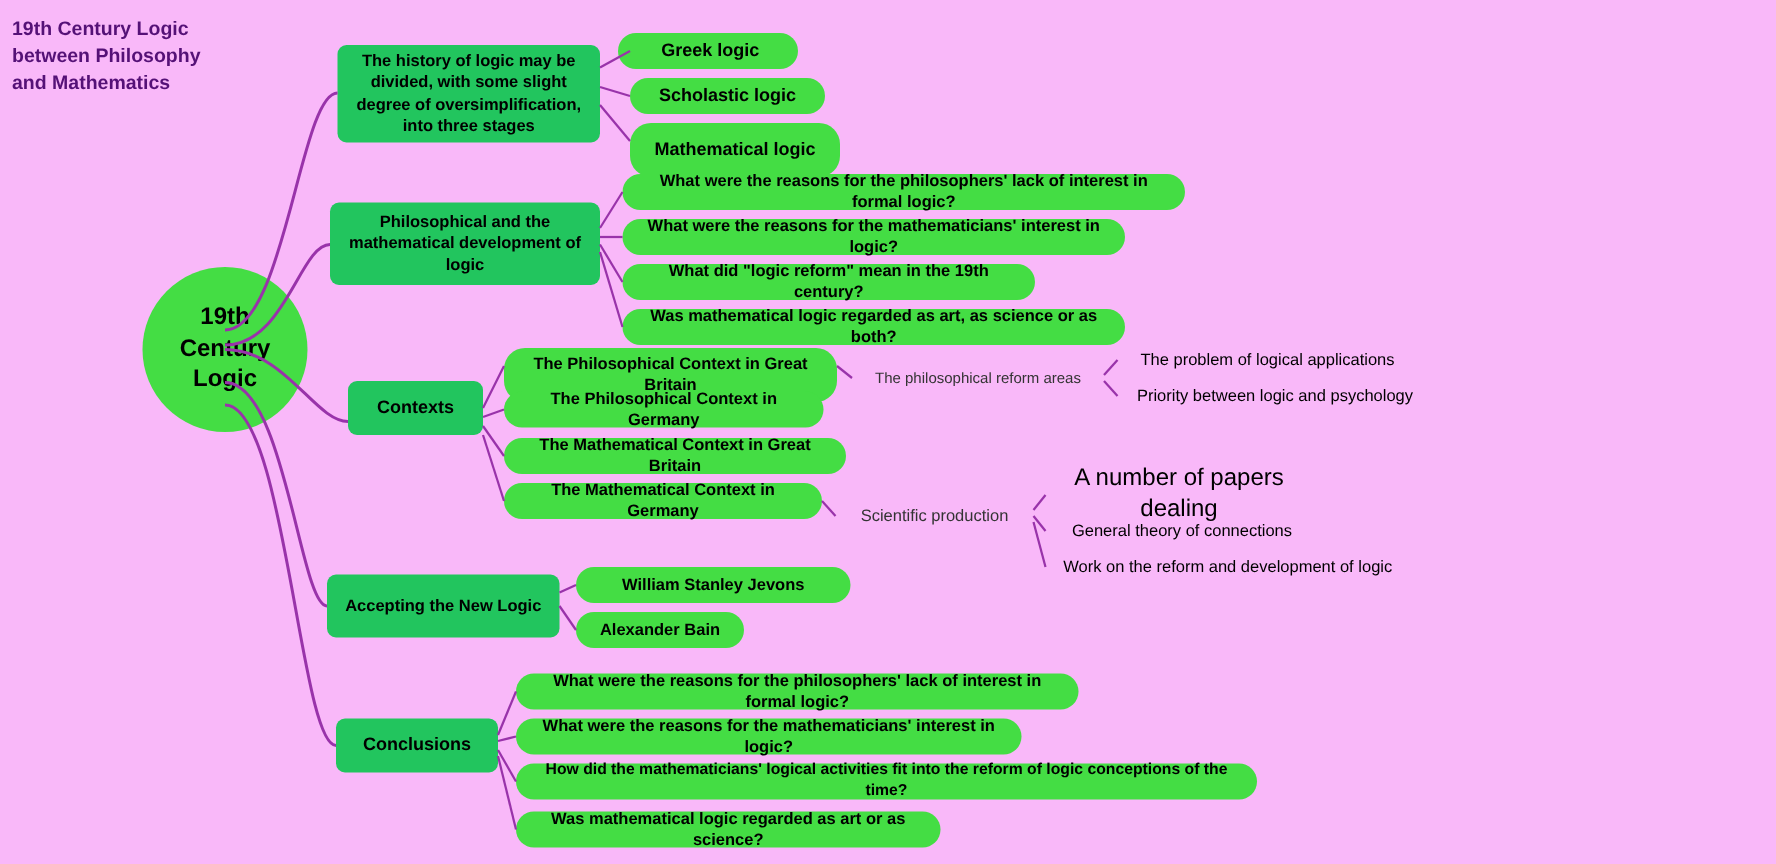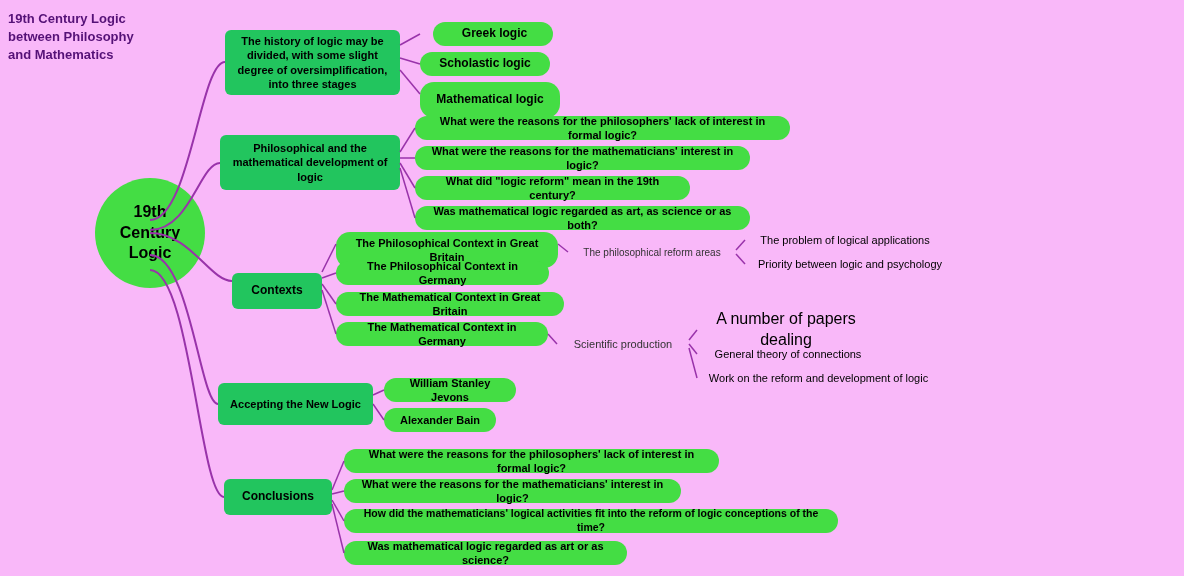--- a/index.html
+++ b/index.html
@@ -71,49 +71,49 @@
 
 <div class="top-label">19th Century Logic<br>between Philosophy<br>and Mathematics</div>
 
 <div class="node node-center" style="left:95px;top:178px;">
   19th<br>Century<br>Logic
 </div>
 
 <div class="node node-purple" style="left:225px;top:30px;width:175px;height:65px;font-size:11px;">
   The history of logic may be divided, with some slight degree of oversimplification, into three stages
 </div>
-<div class="node node-green" style="left:433px;top:22px;width:120px;height:24px;padding-left:11px;">Greek logic</div>
+<div class="node node-green" style="left:412px;top:22px;width:120px;height:24px;padding-left:11px;">Greek logic</div>
 <div class="node node-green" style="left:420px;top:52px;width:130px;height:24px;">Scholastic logic</div>
 <div class="node node-green" style="left:420px;top:82px;width:140px;height:36px;">Mathematical logic</div>
 
 <div class="node node-purple" style="left:220px;top:135px;width:180px;height:55px;font-size:11px;">
   Philosophical and the mathematical development of logic
 </div>
 <div class="node node-green" style="left:415px;top:116px;width:375px;height:24px;font-size:11px;">What were the reasons for the philosophers' lack of interest in formal logic?</div>
 <div class="node node-green" style="left:415px;top:146px;width:335px;height:24px;font-size:11px;">What were the reasons for the mathematicians' interest in logic?</div>
 <div class="node node-green" style="left:415px;top:176px;width:275px;height:24px;font-size:11px;">What did "logic reform" mean in the 19th century?</div>
 <div class="node node-green" style="left:415px;top:206px;width:335px;height:24px;font-size:11px;">Was mathematical logic regarded as art, as science or as both?</div>
 
-<div class="node node-purple" style="left:232px;top:273px;width:90px;height:36px;">Contexts</div>
+<div class="node node-purple" style="left:232px;top:254px;width:90px;height:36px;">Contexts</div>
 <div class="node node-green" style="left:336px;top:232px;width:222px;height:36px;font-size:11px;">The Philosophical Context in Great Britain</div>
 <div class="node node-green" style="left:336px;top:261px;width:213px;height:24px;font-size:11px;">The Philosophical Context in Germany</div>
 <div class="node node-green" style="left:336px;top:292px;width:228px;height:24px;font-size:11px;">The Mathematical Context in Great Britain</div>
 <div class="node node-green" style="left:336px;top:322px;width:212px;height:24px;font-size:11px;">The Mathematical Context in Germany</div>
 
 <div class="node node-white" style="left:568px;top:240px;width:168px;height:24px;font-size:10px;color:#333;">The philosophical reform areas</div>
 <div class="node node-white" style="left:745px;top:230px;width:200px;height:20px;font-size:11px;">The problem of logical applications</div>
 <div class="node node-white" style="left:745px;top:254px;width:210px;height:20px;font-size:11px;">Priority between logic and psychology</div>
 
 <div class="node node-white" style="left:557px;top:332px;width:132px;height:24px;font-size:11px;color:#333;">Scientific production</div>
 <div class="node node-white" style="left:697px;top:320px;width:178px;height:20px;font-size:16px;">A number of papers dealing</div>
 <div class="node node-white" style="left:697px;top:344px;width:182px;height:20px;font-size:11px;">General theory of connections</div>
 <div class="node node-white" style="left:697px;top:368px;width:243px;height:20px;font-size:11px;">Work on the reform and development of logic</div>
 
 <div class="node node-purple" style="left:218px;top:383px;width:155px;height:42px;font-size:11px;">Accepting the New Logic</div>
-<div class="node node-green" style="left:384px;top:378px;width:132px;height:24px;font-size:11px;">William Stanley Jevons</div>
+<div class="node node-green" style="left:384px;top:378px;width:183px;height:24px;font-size:11px;">William Stanley Jevons</div>
 <div class="node node-green" style="left:384px;top:408px;width:112px;height:24px;font-size:11px;">Alexander Bain</div>
 
 <div class="node node-purple" style="left:224px;top:479px;width:108px;height:36px;">Conclusions</div>
 <div class="node node-green" style="left:344px;top:449px;width:375px;height:24px;font-size:11px;">What were the reasons for the philosophers' lack of interest in formal logic?</div>
 <div class="node node-green" style="left:344px;top:479px;width:337px;height:24px;font-size:11px;">What were the reasons for the mathematicians' interest in logic?</div>
 <div class="node node-green" style="left:344px;top:509px;width:494px;height:24px;font-size:10.5px;">How did the mathematicians' logical activities fit into the reform of logic conceptions of the time?</div>
 <div class="node node-green" style="left:344px;top:541px;width:283px;height:24px;font-size:11px;">Was mathematical logic regarded as art or as science?</div>
 
 <svg id="mindmap-svg" xmlns="http://www.w3.org/2000/svg">
 

